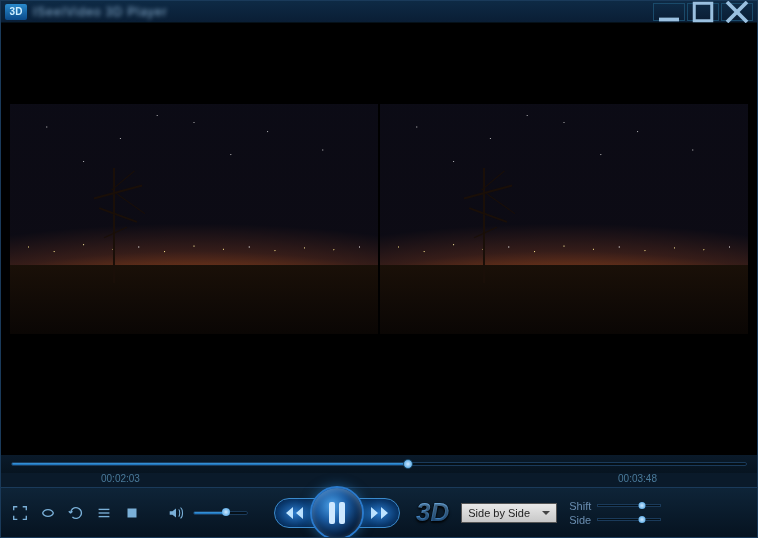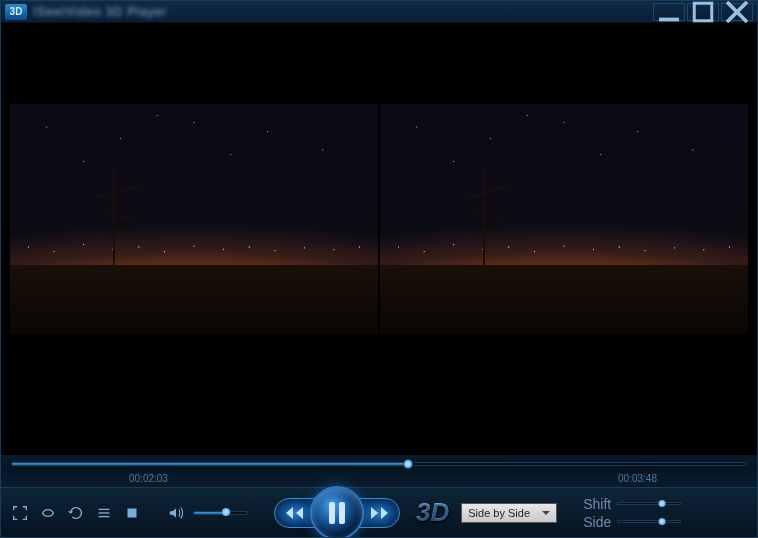--- a/index.html
+++ b/index.html
@@ -131,21 +131,21 @@
   border-radius:2px;
 }
 .thumb {
   position:absolute; top:-4px; width:10px; height:10px;
   background: radial-gradient(#cde8ff,#3a9ae0);
   border:1px solid #1a4a6a; border-radius:50%;
   transform: translateX(-50%);
 }
 .timerow {
   height: 14px; display:flex; padding: 0 100px;
-  font-size:10px; color:#4a7a9a;margin-left:28px;
+  font-size:10px; color:#4a7a9a;
 }
 .timerow .spacer{flex:1;}
 .controls {
   height: 50px;
   background: linear-gradient(#0e2438, #061320);
   border-top: 1px solid #1a3a5a;
   display:flex; align-items:center;
   padding: 0 8px;
   gap: 6px;
 }
@@ -197,21 +197,21 @@
   background: linear-gradient(#e8e8e8,#c8c8c8);
   border: 1px solid #555;
   color: #222; font-size: 11px;
   display:flex; align-items:center; padding: 0 6px;
   position:relative; cursor:pointer;
 }
 .modeselect::after{
   content:""; position:absolute; right:6px; top:7px;
   border:4px solid transparent; border-top-color:#444;
 }
-.sliders3d { display:flex; flex-direction:column; gap:2px; font-size:14px; color:#6a8db0; margin-left:20px;}
+.sliders3d { display:flex; flex-direction:column; gap:2px; font-size:11px; color:#6a8db0; margin-left:0;}
 .sliders3d .row{display:flex; align-items:center; gap:6px;}
 .sliders3d .lbl{width:28px; text-align:right;}
 .minislider{width:64px;height:3px;background:#051018;border:1px solid #1a3a5a;position:relative;}
 .minislider .mdot{position:absolute;top:-3px;width:7px;height:7px;background:radial-gradient(#cde8ff,#3a9ae0);border-radius:50%;transform:translateX(-50%);}
 </style>
 </head>
 <body>
 
 <div class="titlebar">
   <div class="badge3d">3D</div>

